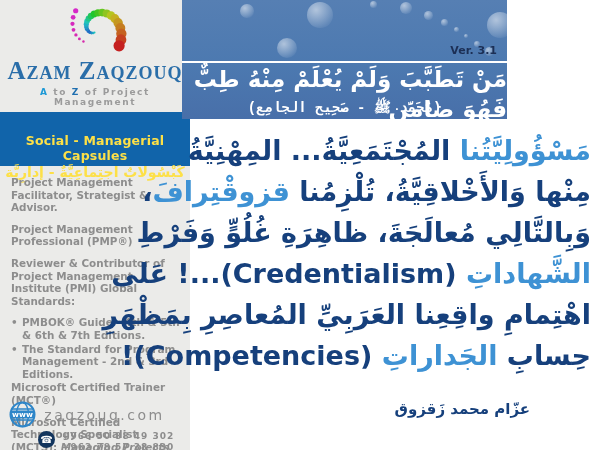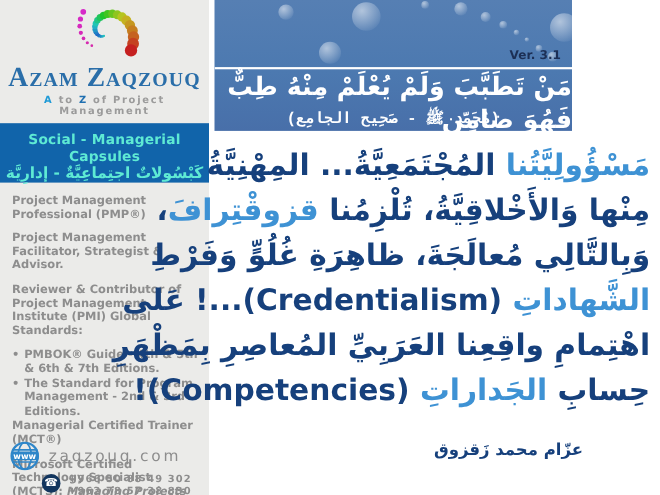--- a/index.html
+++ b/index.html
@@ -18,38 +18,38 @@
   
   .sidebar{position:absolute;left:0;top:0;width:190px;height:450px;background:var(--sidebar-bg);}
   .logo{position:absolute;left:0;top:0;width:190px;height:110px;text-align:center;}
   .logo svg{display:block;margin:0 auto;}
   .wordmark{font-family:"Liberation Serif","DejaVu Serif",serif;font-variant:small-caps;
             font-weight:bold;font-size:25px;color:var(--brand-blue);letter-spacing:1px;line-height:1;margin-top:-2px;}
   .tagline{font-size:9px;font-weight:bold;letter-spacing:1.6px;color:#9b9b9b;margin-top:4px;}
   .tagline .tg-a{color:#1f9ad6;}
   .tagline .tg-z{color:#1f6fb0;}
   .capsules{position:absolute;left:0;top:112px;width:190px;height:54px;background:var(--bar-blue);
-            color:#5eead4;text-align:center;padding-top:7px;}
+            color:#fde047;text-align:center;padding-top:21px;}
   .cap-en{font-size:12.5px;font-weight:bold;letter-spacing:0.2px;}
   .cap-ar{font-size:14px;font-weight:bold;margin-top:1px;}
   .bio{position:absolute;left:11px;top:176px;width:172px;color:var(--gray-text);
        font-size:10.4px;font-weight:bold;line-height:12.6px;}
   .bio-item{margin-bottom:9px;}
   .bio-item.bullet{margin-bottom:1px;padding-left:11px;position:relative;}
   .bio-item.bullet::before{content:"\2022";position:absolute;left:0;top:0;}
   .bio-item em{font-style:italic;}
   .web{position:absolute;left:0;top:401px;width:174px;display:flex;align-items:center;
        justify-content:center;gap:8px;}
   .web-url{font-size:14px;font-weight:normal;color:var(--gray-text);letter-spacing:2.5px;}
   .phones{position:absolute;left:38px;top:431px;display:flex;align-items:flex-start;gap:7px;}
   .phone-badge{width:17px;height:17px;border-radius:50%;background:#12355e;color:#fff;
                font-size:10px;line-height:17px;text-align:center;}
   .nums{font-size:9px;font-weight:bold;color:var(--gray-text);line-height:11px;letter-spacing:1px;}
   
-  .banner{position:absolute;left:195px;top:0;width:325px;height:119px;overflow:hidden;
+  .banner{position:absolute;left:182px;top:0;width:325px;height:119px;overflow:hidden;
           background:linear-gradient(180deg,#567fb3 0%,#4c79b0 55%,#486fa9 100%);}
   .bubble{position:absolute;border-radius:50%;
           background:radial-gradient(circle at 35% 30%, rgba(255,255,255,.55), rgba(255,255,255,.08) 75%);}
   .ver{position:absolute;right:10px;top:44px;font-size:11px;font-weight:bold;color:#1c2f55;}
   .divider{position:absolute;left:0;top:61px;width:100%;height:2px;background:#fff;}
   .hadith{position:absolute;left:0;top:64px;width:100%;color:#fff;
           font-size:23px;font-weight:bold;line-height:30px;}
   .hadith-src{position:absolute;left:0;top:99px;width:100%;text-align:center;color:#fff;
               font-size:14px;font-weight:bold;font-family:Liberation Mono, monospace;}
   
@@ -104,26 +104,26 @@
         <span class="tg-a">A</span><span> to </span><span class="tg-z">Z</span><span> of Project Management</span>
       </div>
     </div>
 
     <div class="capsules">
       <div class="cap-en">Social - Managerial Capsules</div>
       <div class="cap-ar" dir="rtl">كَبْسُولاتٌ اجتِماعِيَّةٌ - إدارِيَّة</div>
     </div>
 
     <div class="bio" id="bio">
+        <div class="bio-item"><span>Project Management Facilitator, Strategist &amp; Advisor.</span></div>
         <div class="bio-item"><span>Project Management Professional (PMP®)</span></div>
-        <div class="bio-item"><span>Project Management Facilitator, Strategist &amp; Advisor.</span></div>
         <div class="bio-item"><span>Reviewer &amp; Contributor of Project Management Institute (PMI) Global Standards:</span></div>
         <div class="bio-item bullet"><span>PMBOK® Guide - 4th &amp; 5th &amp; 6th &amp; 7th Editions.</span></div>
         <div class="bio-item bullet"><span>The Standard for Program Management - 2nd &amp; 3rd Editions.</span></div>
-        <div class="bio-item"><span>Managerial Certified Trainer (MCT®)</span></div>
+        <div class="bio-item"><span>Microsoft Certified Trainer (MCT®)</span></div>
         <div class="bio-item"><span>Microsoft Certified Technology Specialist (MCTS): </span><em>Managing Projects with MS Project.</em></div>
       </div>
 
     <div class="web">
       <svg width="27" height="27" viewBox="0 0 27 27">
         <circle cx="13.5" cy="13.5" r="12" fill="none" stroke="#2e86c9" stroke-width="2"></circle>
         <ellipse cx="13.5" cy="13.5" rx="6" ry="12" fill="none" stroke="#2e86c9" stroke-width="1.5"></ellipse>
         <line x1="2" y1="8" x2="25" y2="8" stroke="#2e86c9" stroke-width="1.5"></line>
         <line x1="2" y1="19" x2="25" y2="19" stroke="#2e86c9" stroke-width="1.5"></line>
         <rect x="1" y="9.5" width="25" height="8" rx="2" fill="#2e86c9"></rect>

